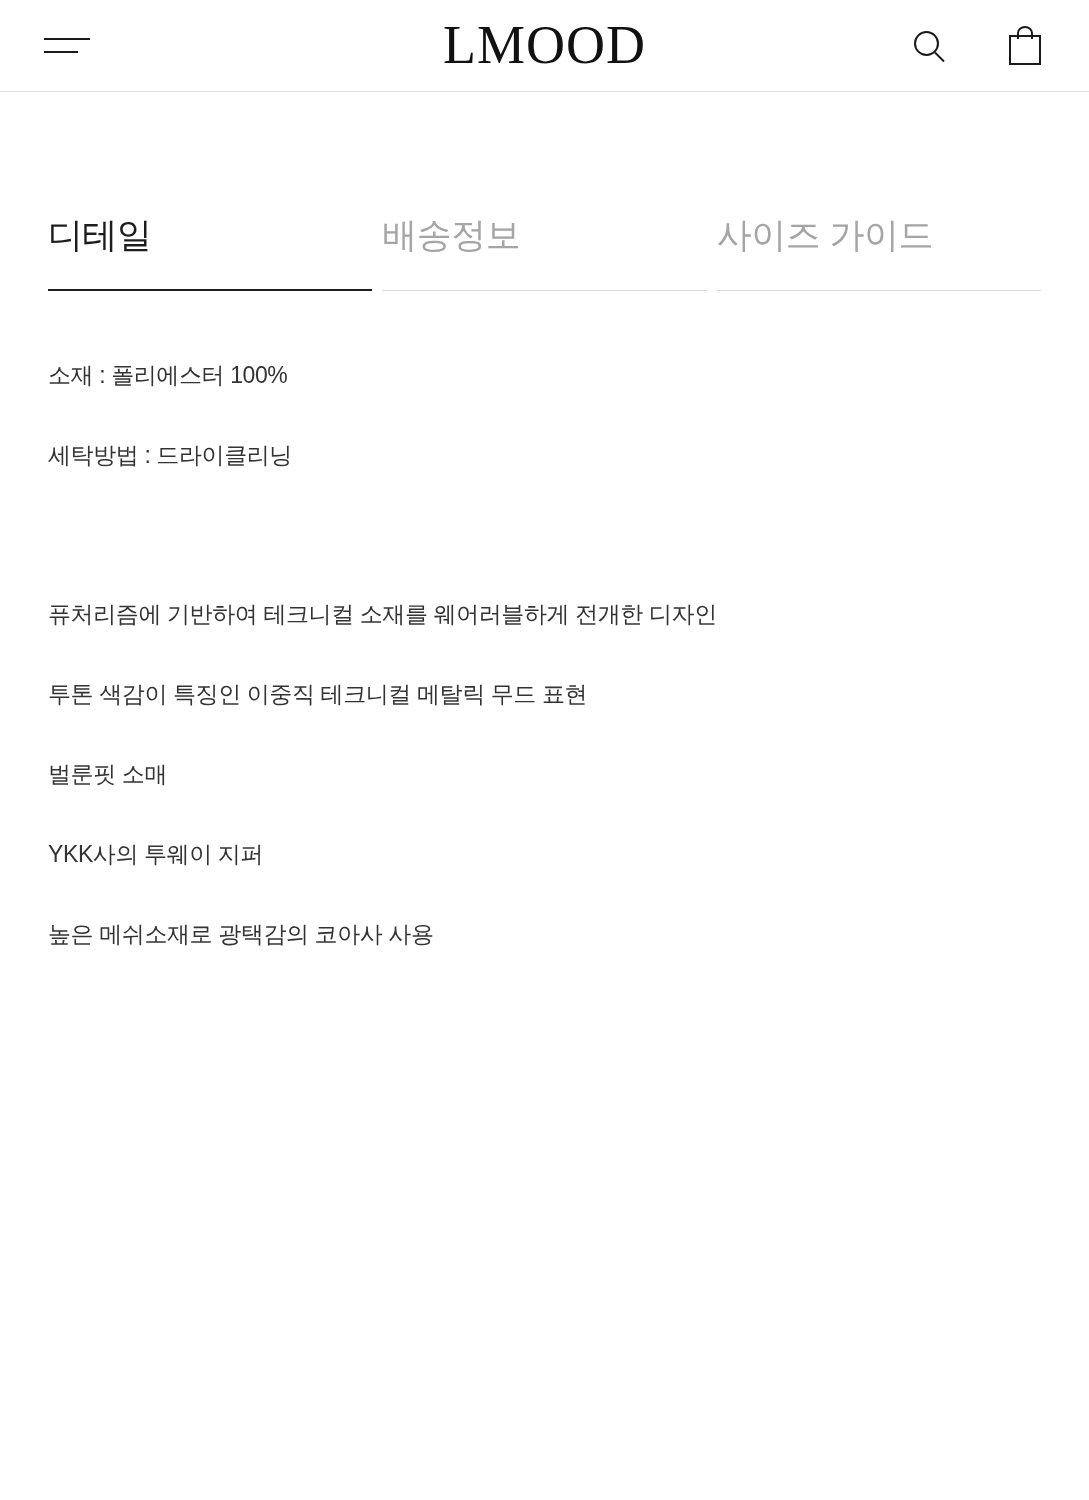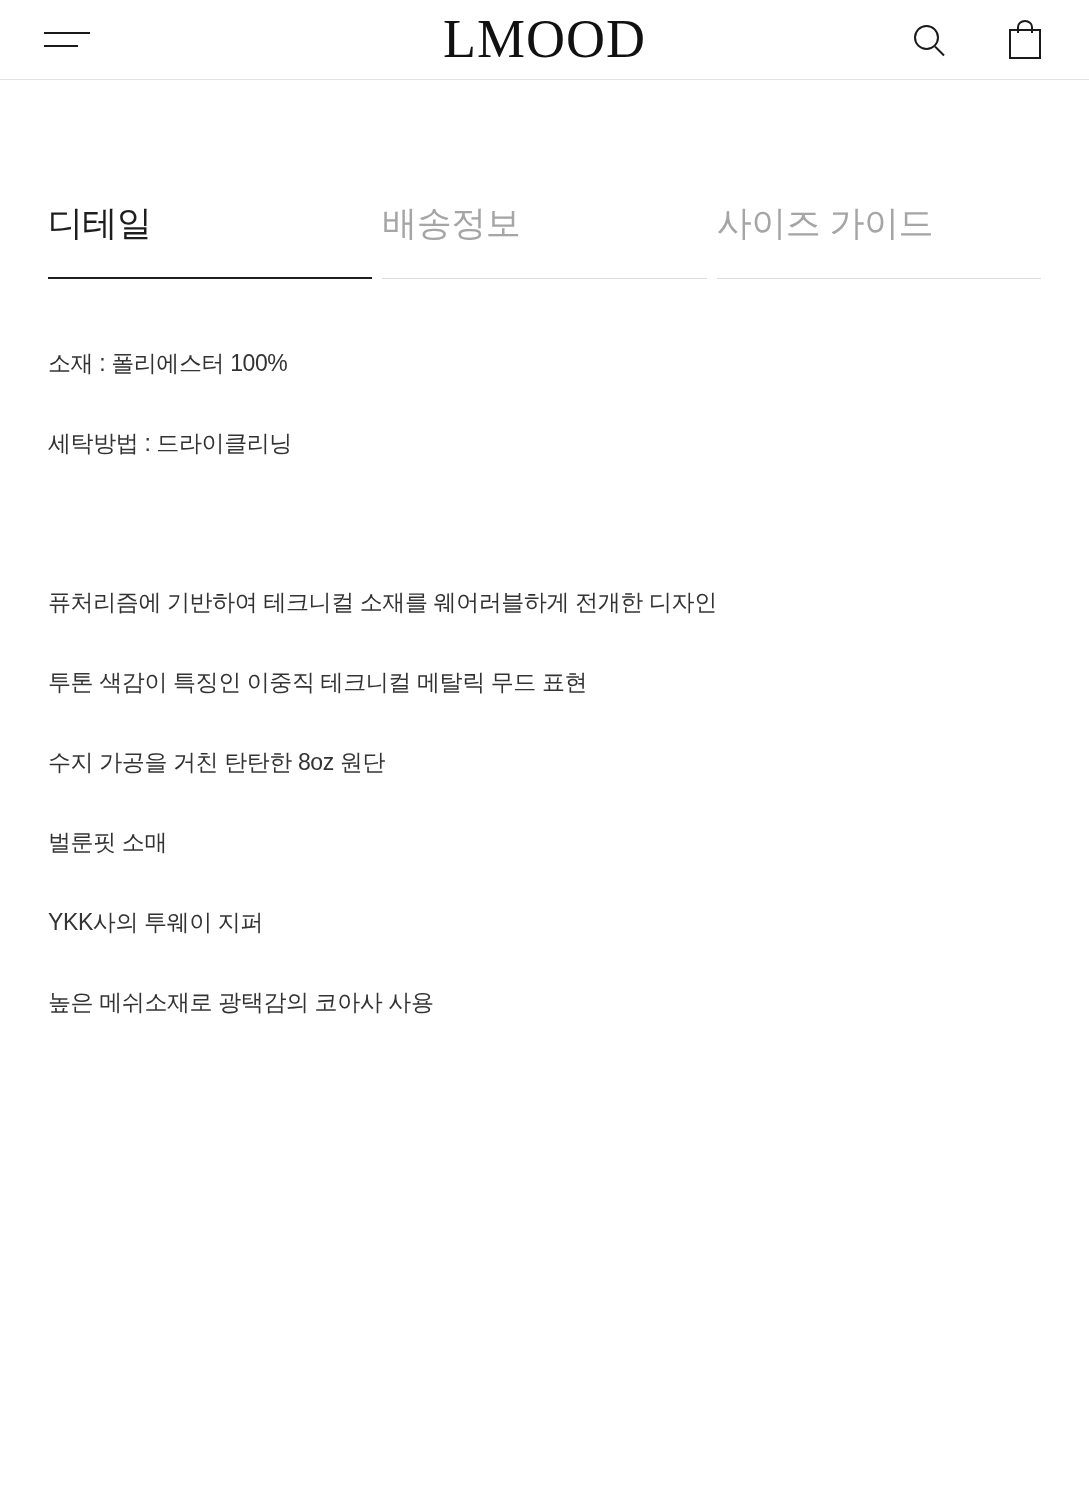--- a/index.html
+++ b/index.html
@@ -12,21 +12,21 @@
     height: 1500px;
     font-family: "Liberation Sans", sans-serif;
     color: #2b2b2b;
     -webkit-font-smoothing: antialiased;
     overflow: hidden;
   }
 
   
   .header {
     position: relative;
-    height: 80px;
+    height: 92px;
     border-bottom: 1px solid #e3e3e3;
     display: flex;
     align-items: center;
     box-sizing: border-box;
   }
   .menu-btn {
     position: absolute;
     left: 44px;
     top: 50%;
     transform: translateY(-50%);
@@ -152,21 +152,20 @@
   <div class="block">
     <p class="line">소재 : 폴리에스터 100%</p>
     <p class="line">세탁방법 : 드라이클리닝</p>
   </div>
 
   <div class="spacer-lg"></div>
 
   <div class="block">
     <p class="line">퓨처리즘에 기반하여 테크니컬 소재를 웨어러블하게 전개한 디자인</p>
     <p class="line">투톤 색감이 특징인 이중직 테크니컬 메탈릭 무드 표현</p>
-    <p class="line">수지 가공을 거친 탄탄한 8oz 원단</p>
     <p class="line">벌룬핏 소매</p>
     <p class="line">YKK사의 투웨이 지퍼</p>
     <p class="line">높은 메쉬소재로 광택감의 코아사 사용</p>
   </div>
 
   <div class="spacer-xl"></div>
 
 </div>
 
 </body></html>

